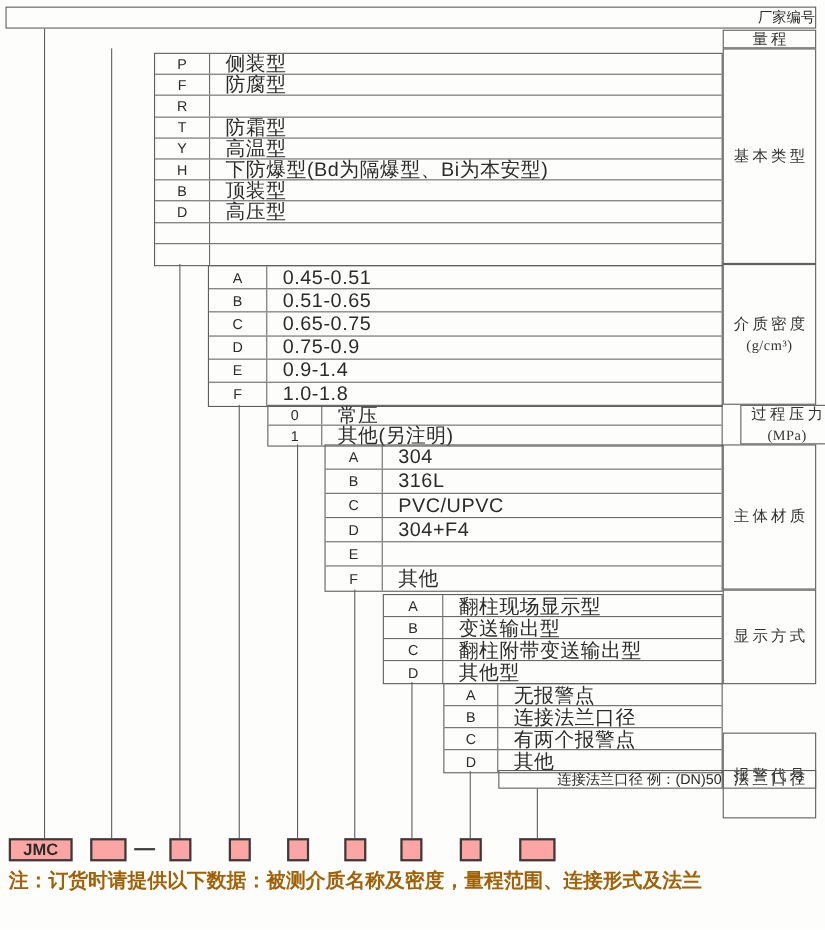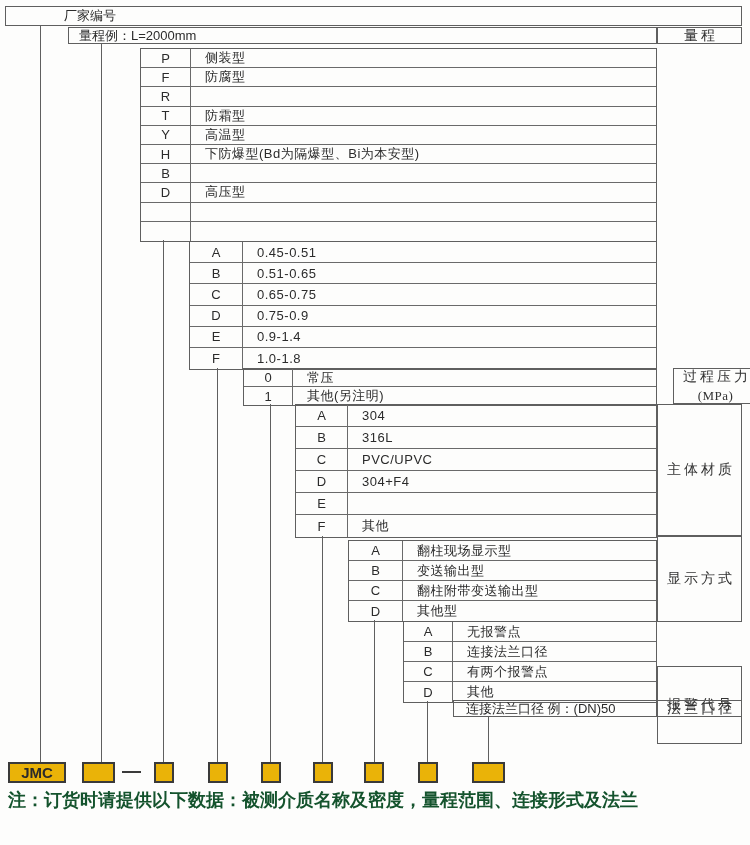--- a/index.html
+++ b/index.html
@@ -4,29 +4,29 @@
 <style>
   * { margin:0; padding:0; box-sizing:border-box; }
   body { background:#ffffff; }
   #canvas {
     position:relative; width:750px; height:845px;
     background:#fdfdfc; overflow:hidden;
     font-family:"Liberation Sans","DejaVu Sans",sans-serif;
     color:#2b2b2b;
   }
   .cell-box { position:absolute; border:1px solid #5f5f5f; background:transparent; }
-  .hrow { display:flex; align-items:center; font-size:13px; }
+  .hrow { display:flex; align-items:center; font-size:13px;justify-content:flex-end; }
   .vline { position:absolute; width:1px; background:#5f5f5f; }
 
   
   .blk { position:absolute; border:1px solid #5f5f5f; display:flex; flex-direction:column; }
   .blk .row { display:flex; border-bottom:1px solid #6a6a6a; }
   .blk .row:last-child { border-bottom:none; }
   .blk .code { border-right:1px solid #6a6a6a; display:flex; align-items:center; justify-content:center; font-size:13px; }
-  .blk .desc { flex:1; display:flex; align-items:center; padding-left:14px; font-size:13px; letter-spacing:0.5px; }
+  .blk .desc { flex:1; display:flex; align-items:center; padding-left:14px; font-size:18px; letter-spacing:0.5px; }
 
   .blk-basic .row   { height:19.2px; }
   .blk-density .row { height:21.2px; }
   .blk-press .row   { height:18px; }
   .blk-material .row{ height:22px; }
   .blk-display .row { height:20px; }
   .blk-alarm .row   { height:20px; }
 
   .blk-basic .code   { width:50px; }
   .blk-density .code { width:53px; }
@@ -38,39 +38,36 @@
   
   .cat { position:absolute; left:657px; width:85px; border:1px solid #5f5f5f;
          display:flex; flex-direction:column; align-items:center; justify-content:center;
          font-family:"Liberation Serif","DejaVu Serif",serif; font-size:14px;
          letter-spacing:3px; text-indent:3px; color:#333; }
   .cat .unit { letter-spacing:0.5px; text-indent:0; font-size:13px; margin-top:2px; }
 
   
   .code-box { position:absolute; top:762px; height:21px; border:2px solid #3a3a3a;
               display:flex; align-items:center; justify-content:center;
-              font-weight:bold; font-size:15px; background:#eab308; }
+              font-weight:bold; font-size:15px; background:#fca5a5; }
   .dash { position:absolute; top:771px; height:0; border-top:2px solid #3a3a3a; }
 
   
   .note { position:absolute; left:8px; top:789px; width:736px;
-          color:#14532d; font-weight:bold; font-size:18px; line-height:23.5px; }
+          color:#a16207; font-weight:bold; font-size:18px; line-height:23.5px; }
 </style>
 </head>
 <body>
 
 <div id="canvas">
 
   <div class="cell-box hrow" style="left:5px; top:6px; width:737px; height:20px; padding-left:58px;">
     <span>厂家编号</span>
   </div>
 
-  <div class="cell-box hrow" style="left:68px; top:27px; width:589px; height:17px; padding-left:10px;">
-    <span>量程例：L=2000mm</span>
-  </div>
 
   <div class="vline" style="left:40px;  top:26px;  height:736px;"></div>
   <div class="vline" style="left:101px; top:44px;  height:718px;"></div>
   <div class="vline" style="left:163px; top:240px; height:522px;"></div>
   <div class="vline" style="left:217px; top:368px; height:394px;"></div>
   <div class="vline" style="left:270px; top:404px; height:358px;"></div>
   <div class="vline" style="left:322px; top:536px; height:226px;"></div>
   <div class="vline" style="left:374px; top:620px; height:142px;"></div>
   <div class="vline" style="left:427px; top:701px; height:61px;"></div>
   <div class="vline" style="left:488px; top:717px; height:45px;"></div>
@@ -94,20 +91,21 @@
     <div class="row">
         <div class="code">Y</div>
         <div class="desc">高温型</div>
       </div>
     <div class="row">
         <div class="code">H</div>
         <div class="desc">下防爆型(Bd为隔爆型、Bi为本安型)</div>
       </div>
     <div class="row">
         <div class="code">B</div>
+        <div class="desc">顶装型</div>
       </div>
     <div class="row">
         <div class="code">D</div>
         <div class="desc">高压型</div>
       </div>
     <div class="row">
         <div class="code"></div>
         <div class="desc"></div>
       </div>
     <div class="row">
@@ -217,20 +215,27 @@
         <div class="desc">其他</div>
       </div>
   </div>
 
   <div class="cell-box hrow" style="left:453px; top:700px; width:204px; height:17px; padding-left:12px;">
     <span>连接法兰口径 例：(DN)50</span>
   </div>
 
   <div class="cat" style="top:27px;  height:17px;">
       <span>量程</span>
+    </div>
+  <div class="cat" style="top:44px;  height:196px;">
+      <span>基本类型</span>
+    </div>
+  <div class="cat" style="top:240px; height:128px;">
+      <span>介质密度</span>
+      <span class="unit">(g/cm³)</span>
     </div>
   <div class="cat" style="top:368px; height:36px;margin-left:16px;">
       <span>过程压力</span>
       <span class="unit">(MPa)</span>
     </div>
   <div class="cat" style="top:404px; height:132px;">
       <span>主体材质</span>
     </div>
   <div class="cat" style="top:536px; height:86px;">
       <span>显示方式</span>

